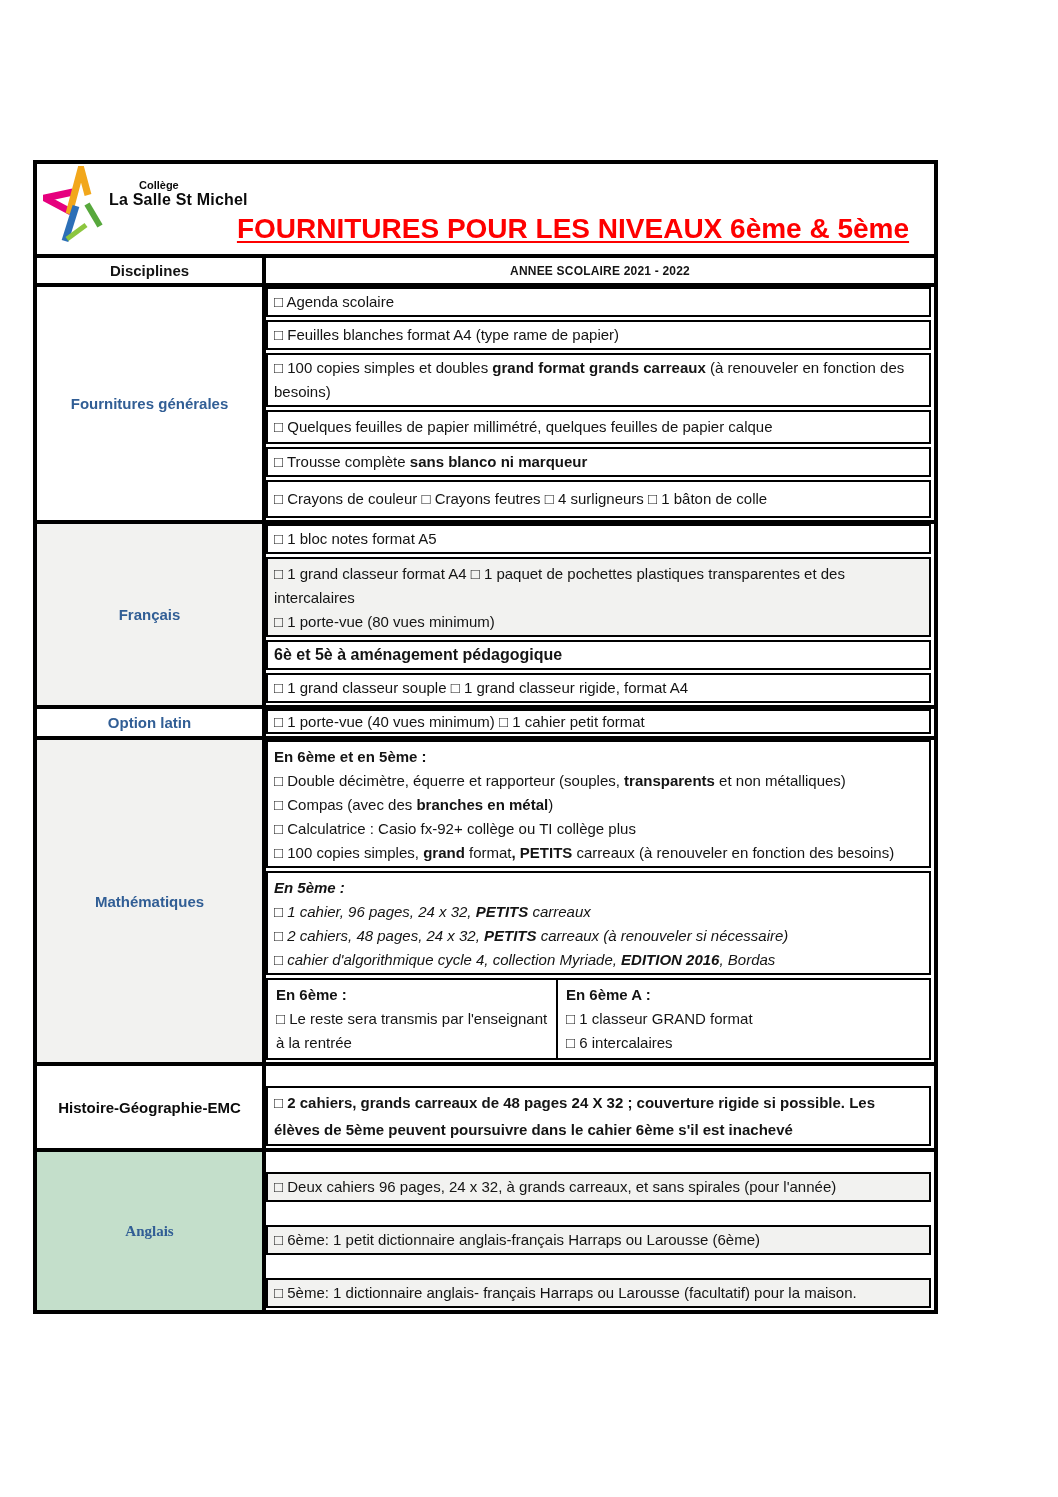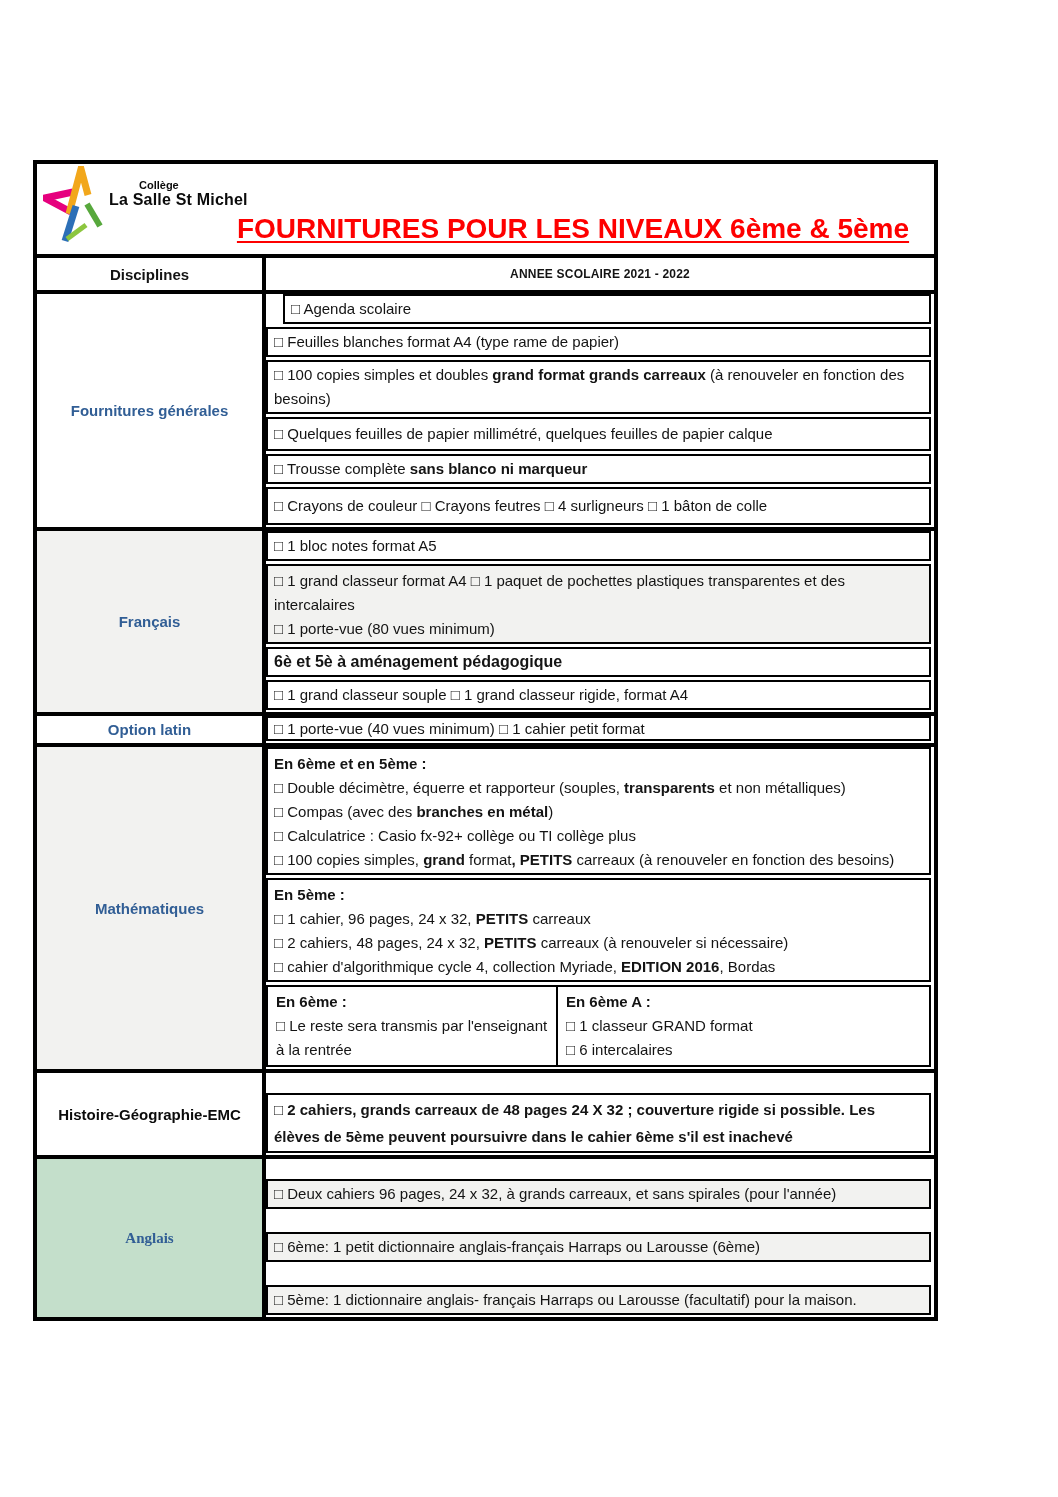--- a/index.html
+++ b/index.html
@@ -26,21 +26,21 @@
   .logo-text{position:absolute;left:68px;top:13px;line-height:1.1;color:#0b0b0b;}
   .logo-college{font-size:11px;font-weight:bold;margin-left:30px;}
   .logo-name{font-size:16px;font-weight:bold;letter-spacing:.2px;}
   .doc-title{
     position:absolute;left:176px;bottom:9px;width:720px;text-align:center;
     font-size:28px;font-weight:bold;color:var(--title-red);
     text-decoration:underline;text-decoration-thickness:2px;text-underline-offset:3px;
     white-space:nowrap;
   }
   
-  .cols-header{display:flex;border-top:4px solid var(--border-black);height:36px;}
+  .cols-header{display:flex;border-top:4px solid var(--border-black);height:29px;}
   .cols-header .left{
     width:229px;border-right:4px solid var(--border-black);
     display:flex;align-items:center;justify-content:center;
     font-size:15px;font-weight:bold;
   }
   .cols-header .right{
     flex:1;display:flex;align-items:center;justify-content:center;
     font-size:12px;font-weight:bold;letter-spacing:.2px;
   }
   
@@ -94,21 +94,21 @@
   </div>
 
   <div class="cols-header">
     <div class="left">Disciplines</div>
     <div class="right">ANNEE SCOLAIRE 2021 - 2022</div>
   </div>
 
   <div class="section" style="min-height:195px;">
     <div class="sec-label label-blue">Fournitures générales</div>
     <div class="sec-content">
-      <div class="row" style="min-height:22px;margin-left:17px;">
+      <div class="row" style="min-height:22px;">
           <div><span>□ Agenda scolaire</span></div>
         </div>
       <div class="row" style="min-height:22px;">
           <div><span>□ Feuilles blanches format A4 (type rame de papier)</span></div>
         </div>
       <div class="row" style="min-height:44px;">
           <div><span>□ 100 copies simples et doubles </span><b>grand format grands carreaux</b><span> (à renouveler en fonction des besoins)</span></div>
         </div>
       <div class="row" style="min-height:34px;">
           <div><span>□ Quelques feuilles de papier millimétré, quelques feuilles de papier calque</span></div>
@@ -153,21 +153,21 @@
   <div class="section" style="min-height:296px;">
     <div class="sec-label label-blue bg-gray">Mathématiques</div>
     <div class="sec-content">
       <div class="row" style="min-height:122px;justify-content:flex-start;padding-top:3px;">
         <div><b>En 6ème et en 5ème :</b></div>
         <div><span>□ Double décimètre, équerre et rapporteur (souples, </span><b>transparents</b><span> et non métalliques)</span></div>
         <div><span>□ Compas (avec des </span><b>branches en métal</b><span>)</span></div>
         <div><span>□ Calculatrice : Casio fx-92+ collège ou TI collège plus</span></div>
         <div><span>□ 100 copies simples, </span><b>grand</b><span> format</span><b>, PETITS</b><span> carreaux (à renouveler en fonction des besoins)</span></div>
       </div>
-      <div class="row" style="min-height:102px;justify-content:flex-start;padding-top:3px;">
+      <div class="row" style="min-height:102px;justify-content:flex-start;padding-top:3px;font-style:italic;">
         <div><b>En 5ème :</b></div>
         <div><span>□ 1 cahier, 96 pages, 24 x 32, </span><b>PETITS</b><span> carreaux</span></div>
         <div><span>□ 2 cahiers, 48 pages, 24 x 32, </span><b>PETITS</b><span> carreaux (à renouveler si nécessaire)</span></div>
         <div><span>□ cahier d'algorithmique cycle 4, collection Myriade, </span><b>EDITION 2016</b><span>, Bordas</span></div>
       </div>
       <div class="split-row">
         <div class="split-cell left">
           <div><b>En 6ème :</b></div>
           <div><span>□ Le reste sera transmis par l'enseignant à la rentrée</span></div>
         </div>

